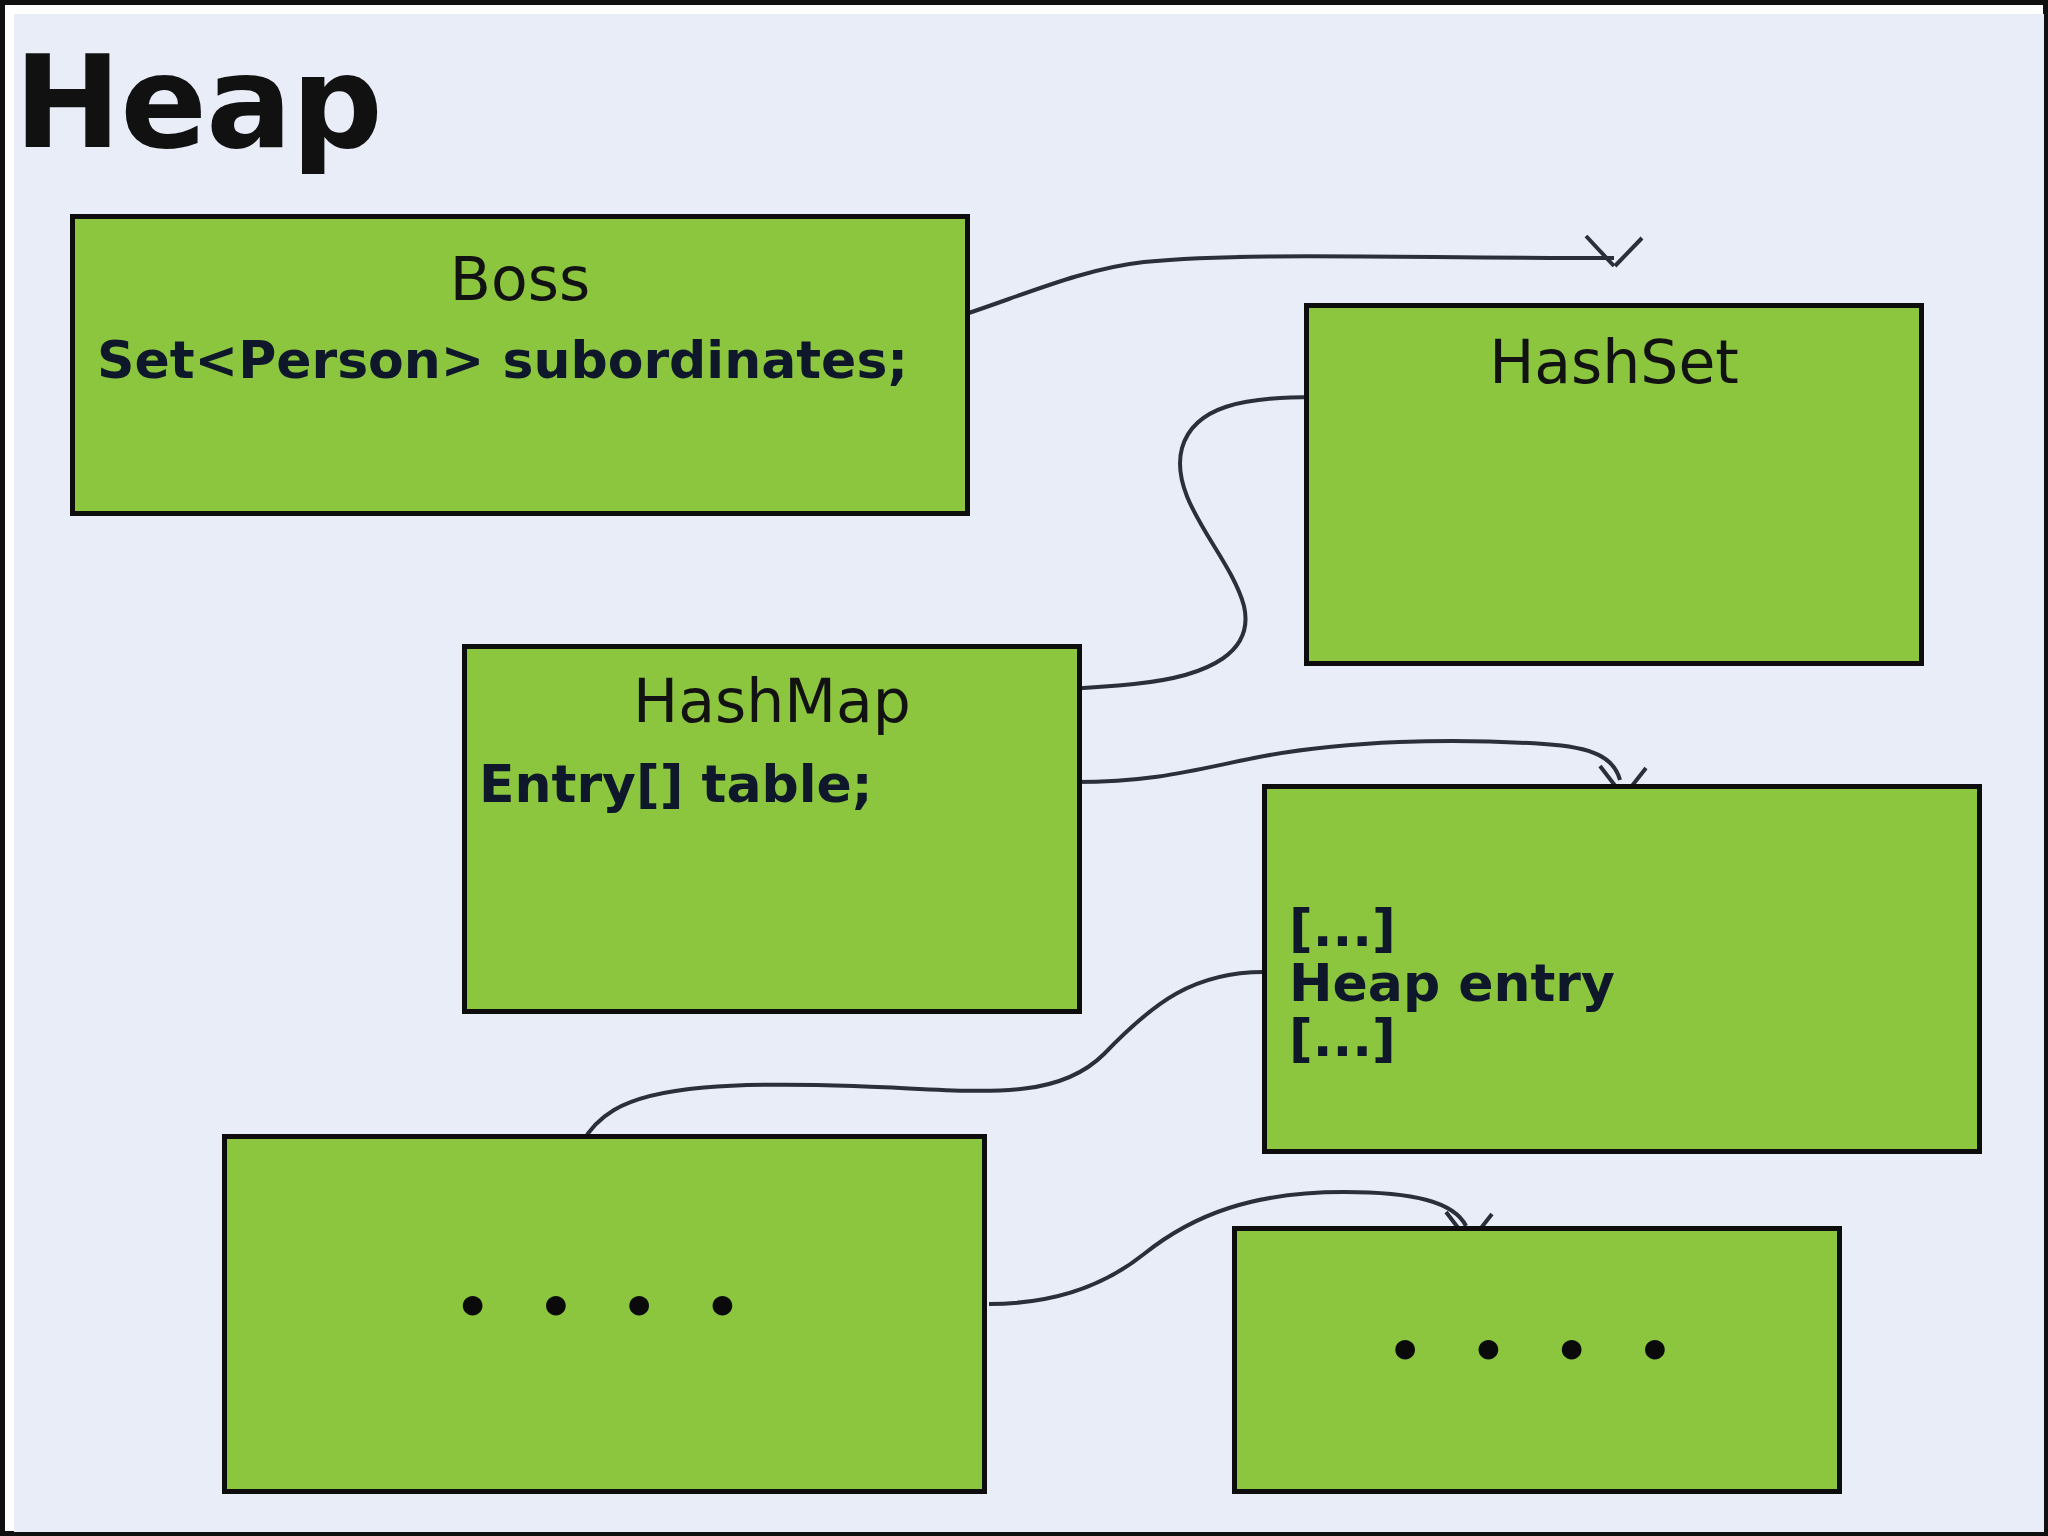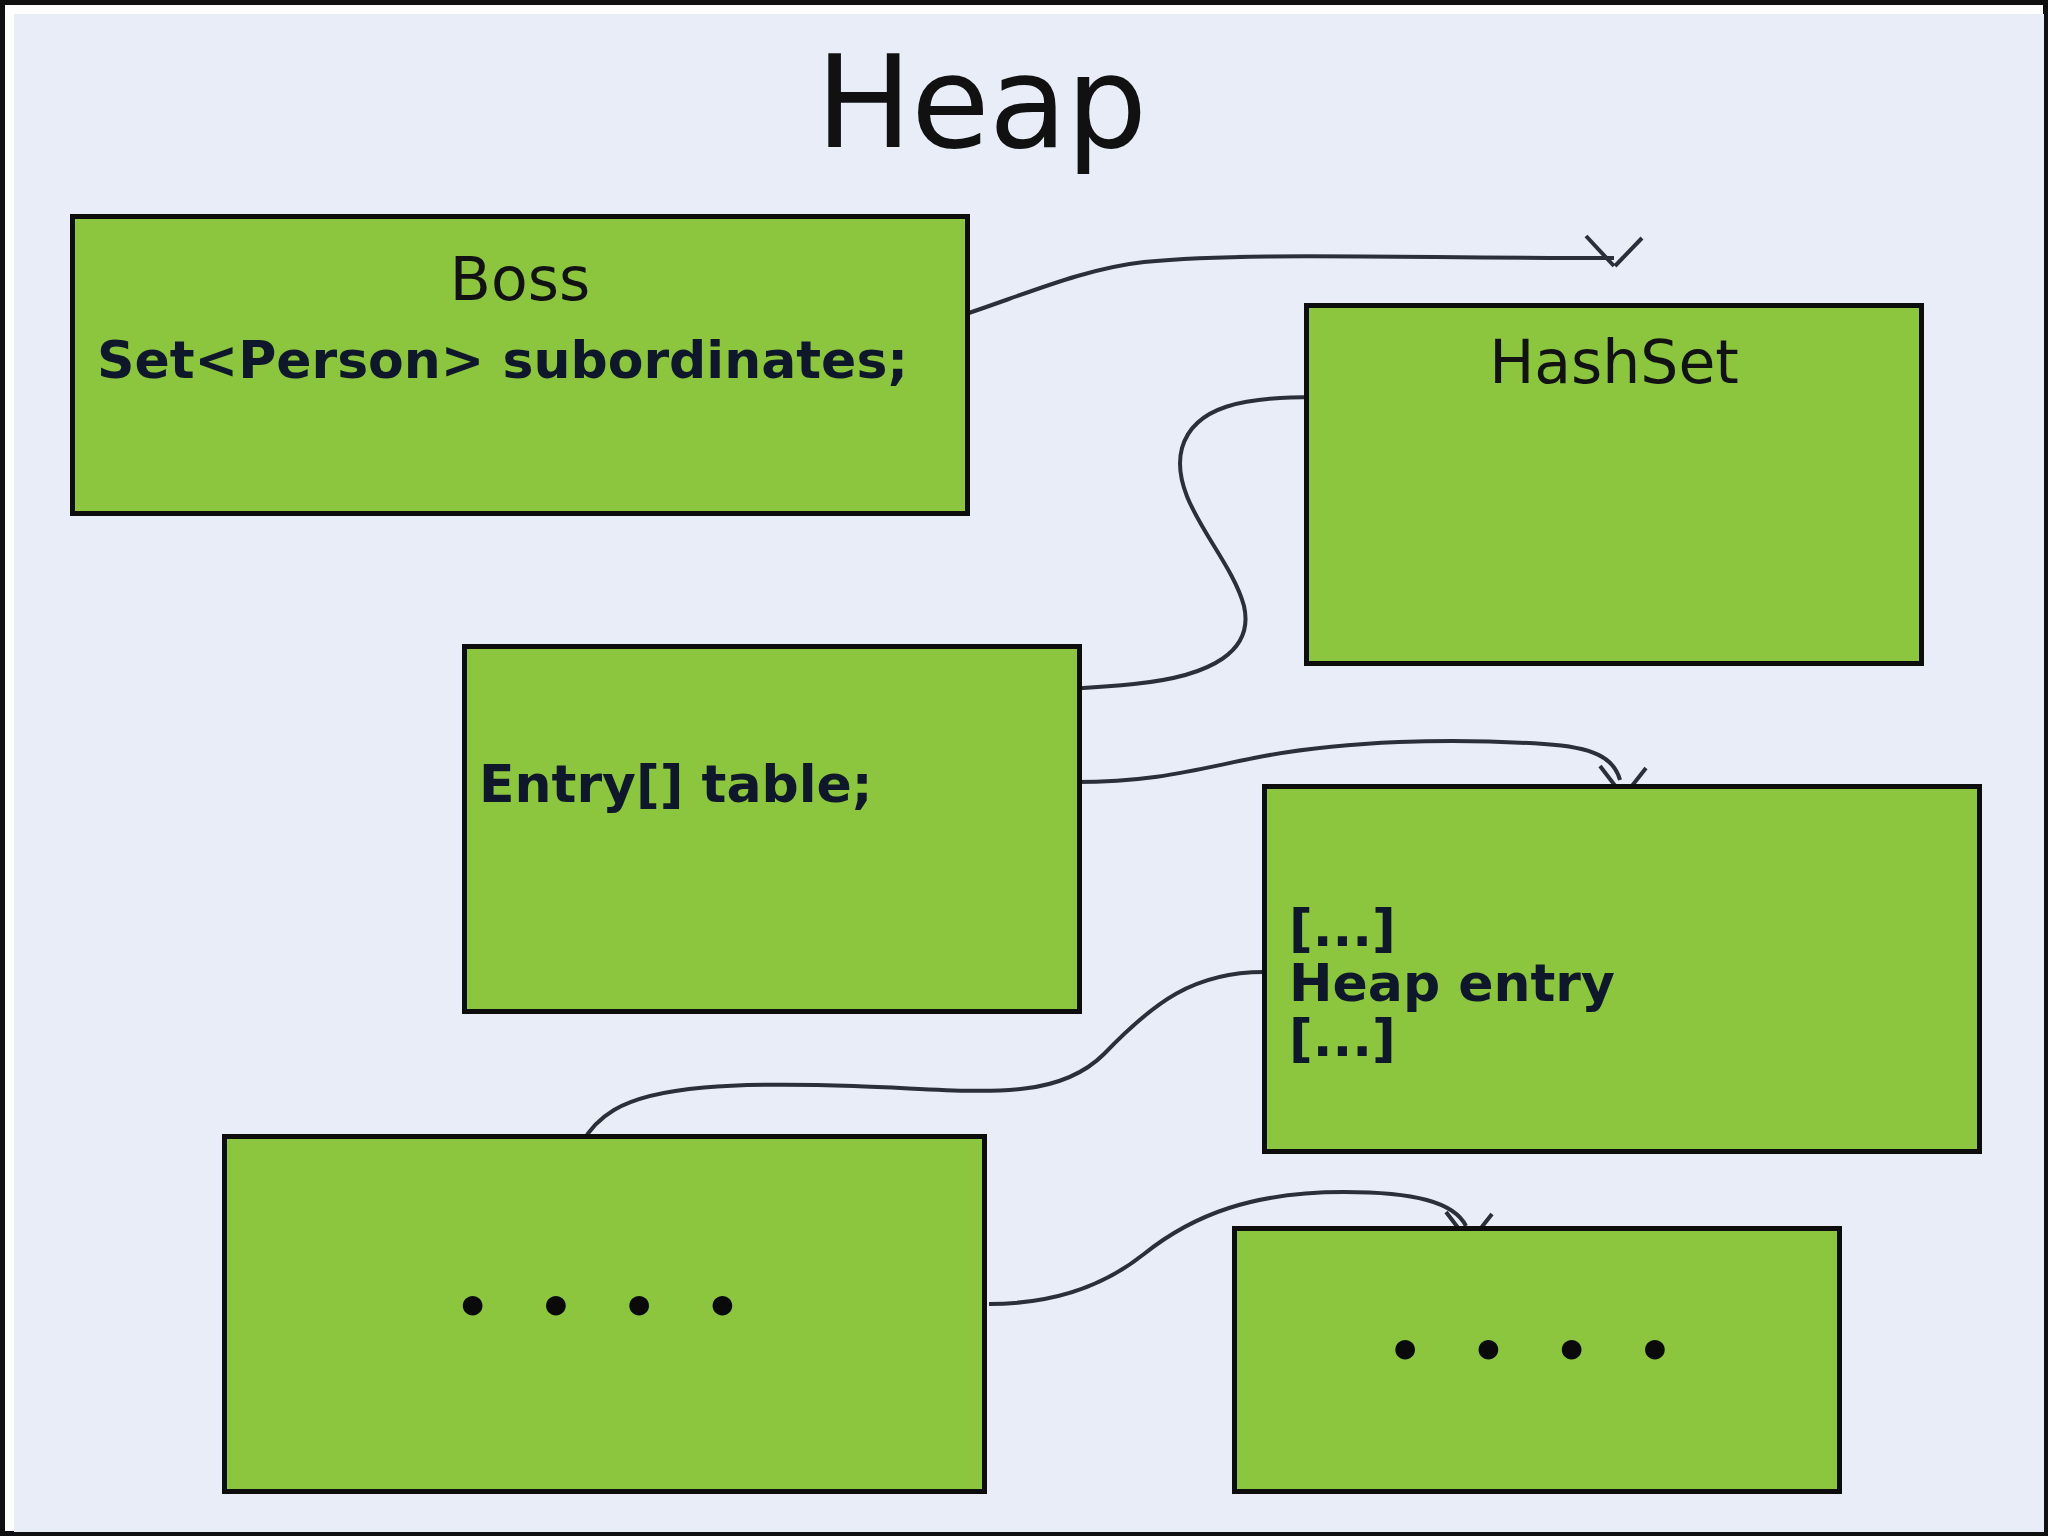--- a/index.html
+++ b/index.html
@@ -32,24 +32,23 @@
     width: 2030px;
     height: 1518px;
     background: #e8edf8;
     overflow: hidden;
   }
   #title {
     position: absolute;
     left: 0;
     top: 22px;
     width: 1934px;
-    text-align: center;
     font-size: 128px;
     line-height: 1.05;
-    font-weight: 400;
+    font-weight: 700;
     color: #111111;
     letter-spacing: -1px;
     white-space: nowrap;
   }
   .node {
     position: absolute;
     box-sizing: border-box;
     background: #8cc63f;
     border: 5px solid #0d0d0d;
   }
@@ -133,20 +132,21 @@
       <div class="node" style="left:56px; top:200px; width:900px; height:302px;">
         <div class="node-title" style="top:30px;">Boss</div>
         <div class="node-field" style="top:112px;">Set&lt;Person&gt; subordinates;</div>
       </div>
 
       <div class="node" style="left:1290px; top:253px; width:620px; height:363px;margin-top:36px;">
         <div class="node-title" style="top:24px;">HashSet</div>
       </div>
 
       <div class="node" style="left:448px; top:630px; width:620px; height:370px;">
+        <div class="node-title" style="top:22px;">HashMap</div>
         <div class="node-field" style="top:106px; left:12px;">Entry[] table;</div>
       </div>
 
       <div class="node" style="left:1248px; top:770px; width:720px; height:370px;">
         <div class="node-field" style="top:110px;">[...]</div>
         <div class="node-field" style="top:165px;">Heap entry</div>
         <div class="node-field" style="top:220px;">[...]</div>
       </div>
 
       <div class="node" style="left:208px; top:1120px; width:765px; height:360px;">

